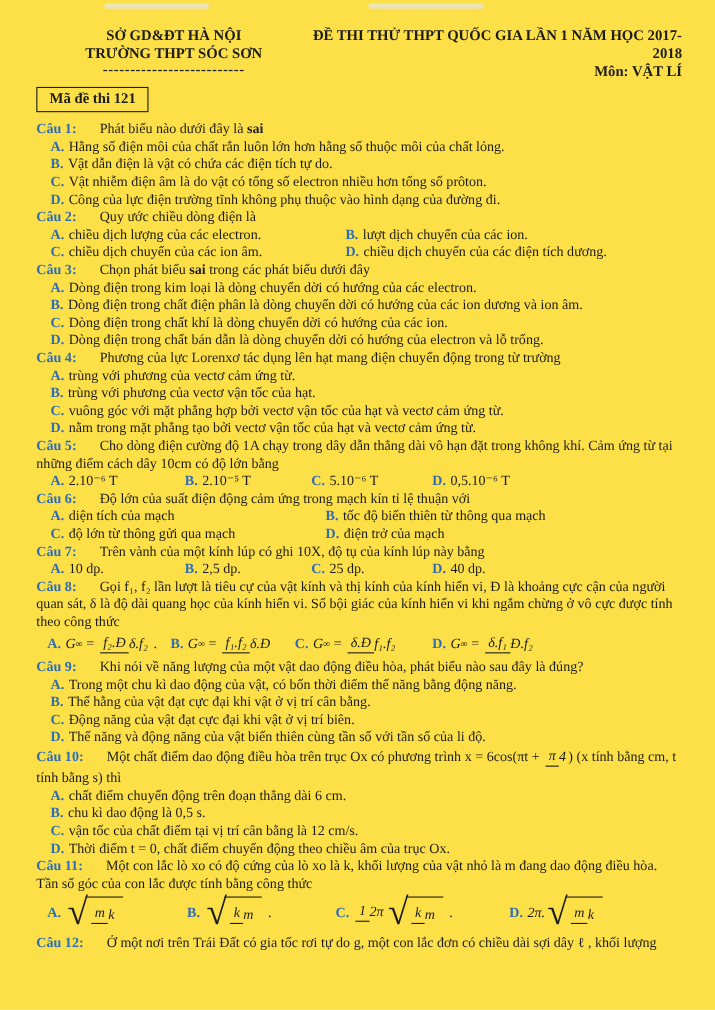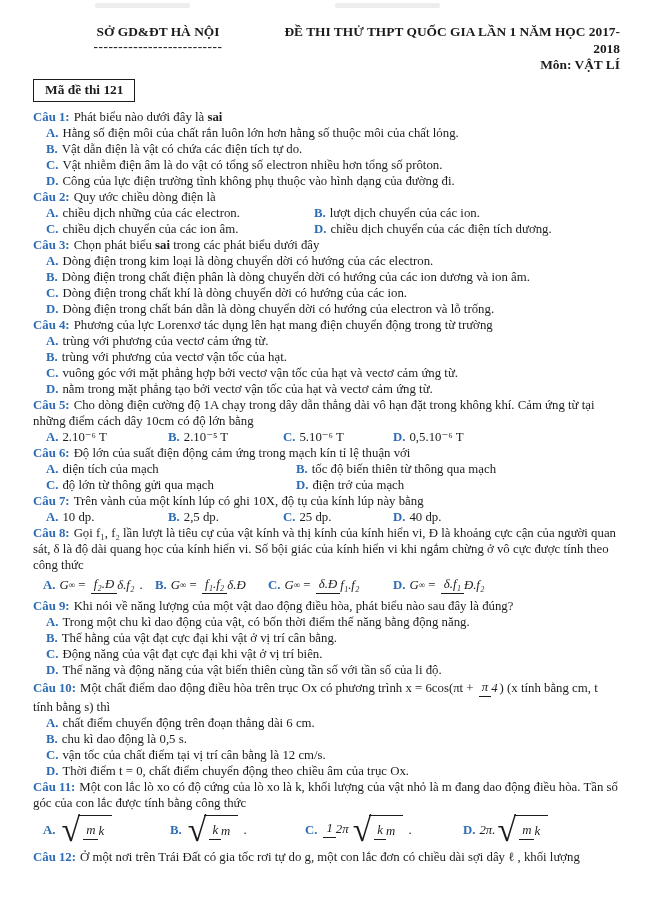--- a/index.html
+++ b/index.html
@@ -1,38 +1,38 @@
 <!DOCTYPE html>
 <html><head>
 <meta charset="utf-8">
 <style>
   html,body{margin:0;padding:0;background:#e9e9e9;}
   .page{
     position:relative; width:650px; height:918px; margin:0 auto;
-    background:#ffffff; overflow:hidden; box-sizing:border-box;
+    background:#fde047; overflow:hidden; box-sizing:border-box;
     font-family:"Liberation Serif","DejaVu Serif",serif;
     color:#1c1c1c; font-size:12.8px; line-height:16px;
     padding:20px 30px 0 33px;
   }
   .artifact{position:absolute; background:#e6e6e6; opacity:.7; border-radius:2px;}
   .a1{top:3px;left:95px;width:95px;height:5px;}
   .a2{top:3px;left:335px;width:105px;height:5px;}
 
   
   .header{display:flex; margin-top:4px;}
   .header-left{width:250px; text-align:center; font-weight:bold; font-size:13.4px; line-height:16.5px;}
   .header-right{flex:1; text-align:right; font-weight:bold; font-size:13.4px; line-height:16.5px;}
   .h-dashes{font-weight:bold; line-height:11px; letter-spacing:.5px;}
   .code-row{display:flex; justify-content:flex-start; padding:5px 58px 7px 0;}
   .code-box{border:1.6px solid #1c1c1c; padding:2px 11px 3px; font-weight:bold; font-size:13.4px;}
 
   
   .q{margin:0;}
   .q-stem{margin:0;}
-  .q-label{color:#2e6cb5; font-weight:bold; margin-right:4px;}
+  .q-label{color:#2e6cb5; font-weight:bold; margin-right:21px;}
   .emph{font-weight:bold;}
   .opt{margin:0; padding-left:13px;}
   .opt-letter{color:#2e6cb5; font-weight:bold; margin-right:4px;}
   .opt-grid{display:grid; padding-left:13px;}
   .opt-grid .opt{padding-left:0;}
   .g268{grid-template-columns:268px 1fr;}
   .g250{grid-template-columns:250px 1fr;}
   .opt-row{display:flex; padding-left:13px;}
   .opt-row .opt{padding-left:0;}
   .w1{width:122px;} .w2{width:115px;} .w3{width:110px;}
@@ -56,20 +56,21 @@
 </head>
 <body>
 
 <div class="page">
   <div class="artifact a1"></div>
   <div class="artifact a2"></div>
 
   <div class="header">
     <div class="header-left">
       <div>SỞ GD&amp;ĐT HÀ NỘI</div>
+      <div>TRƯỜNG THPT SÓC SƠN</div>
       <div class="h-dashes">--------------------------</div>
     </div>
     <div class="header-right">
       <div>ĐỀ THI THỬ THPT QUỐC GIA LẦN 1 NĂM HỌC 2017-2018</div>
       <div>Môn: VẬT LÍ</div>
     </div>
   </div>
   <div class="code-row">
     <div class="code-box">Mã đề thi 121</div>
   </div>
@@ -80,21 +81,21 @@
       <p class="q-stem"><b class="q-label">Câu 1:</b><span>Phát biểu nào dưới đây là </span><b class="emph">sai</b></p>
       <p class="opt"><b class="opt-letter">A.</b><span>Hằng số điện môi của chất rắn luôn lớn hơn hằng số thuộc môi của chất lỏng.</span></p>
       <p class="opt"><b class="opt-letter">B.</b><span>Vật dẫn điện là vật có chứa các điện tích tự do.</span></p>
       <p class="opt"><b class="opt-letter">C.</b><span>Vật nhiễm điện âm là do vật có tổng số electron nhiều hơn tổng số prôton.</span></p>
       <p class="opt"><b class="opt-letter">D.</b><span>Công của lực điện trường tĩnh không phụ thuộc vào hình dạng của đường đi.</span></p>
     </div>
 
     <div class="q">
       <p class="q-stem"><b class="q-label">Câu 2:</b><span>Quy ước chiều dòng điện là</span></p>
       <div class="opt-grid g268">
-        <p class="opt"><b class="opt-letter">A.</b><span>chiều dịch những của các electron.</span></p>
+        <p class="opt"><b class="opt-letter">A.</b><span>chiều dịch lượng của các electron.</span></p>
         <p class="opt"><b class="opt-letter">B.</b><span>lượt dịch chuyển của các ion.</span></p>
         <p class="opt"><b class="opt-letter">C.</b><span>chiều dịch chuyển của các ion âm.</span></p>
         <p class="opt"><b class="opt-letter">D.</b><span>chiều dịch chuyển của các điện tích dương.</span></p>
       </div>
     </div>
 
     <div class="q">
       <p class="q-stem"><b class="q-label">Câu 3:</b><span>Chọn phát biểu </span><b class="emph">sai</b><span> trong các phát biểu dưới đây</span></p>
       <p class="opt"><b class="opt-letter">A.</b><span>Dòng điện trong kim loại là dòng chuyển dời có hướng của các electron.</span></p>
       <p class="opt"><b class="opt-letter">B.</b><span>Dòng điện trong chất điện phân là dòng chuyển dời có hướng của các ion dương và ion âm.</span></p>

